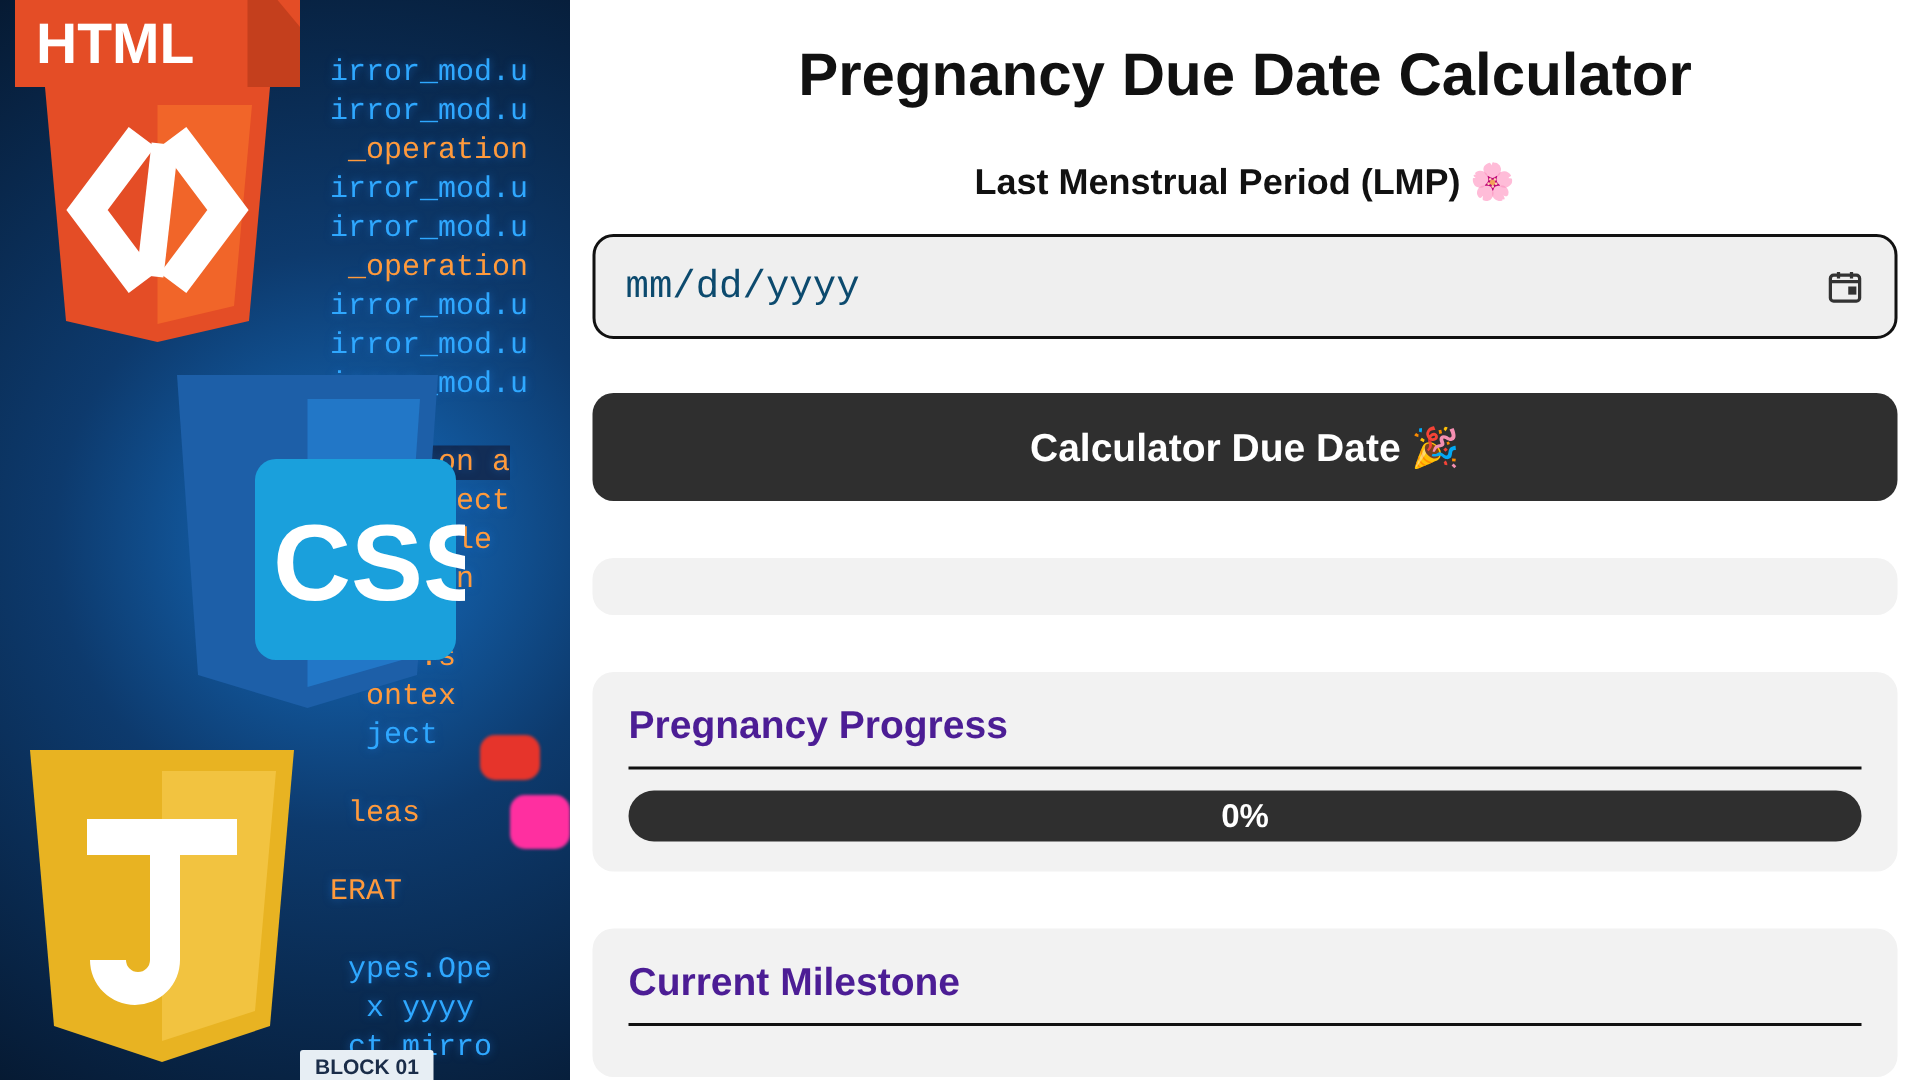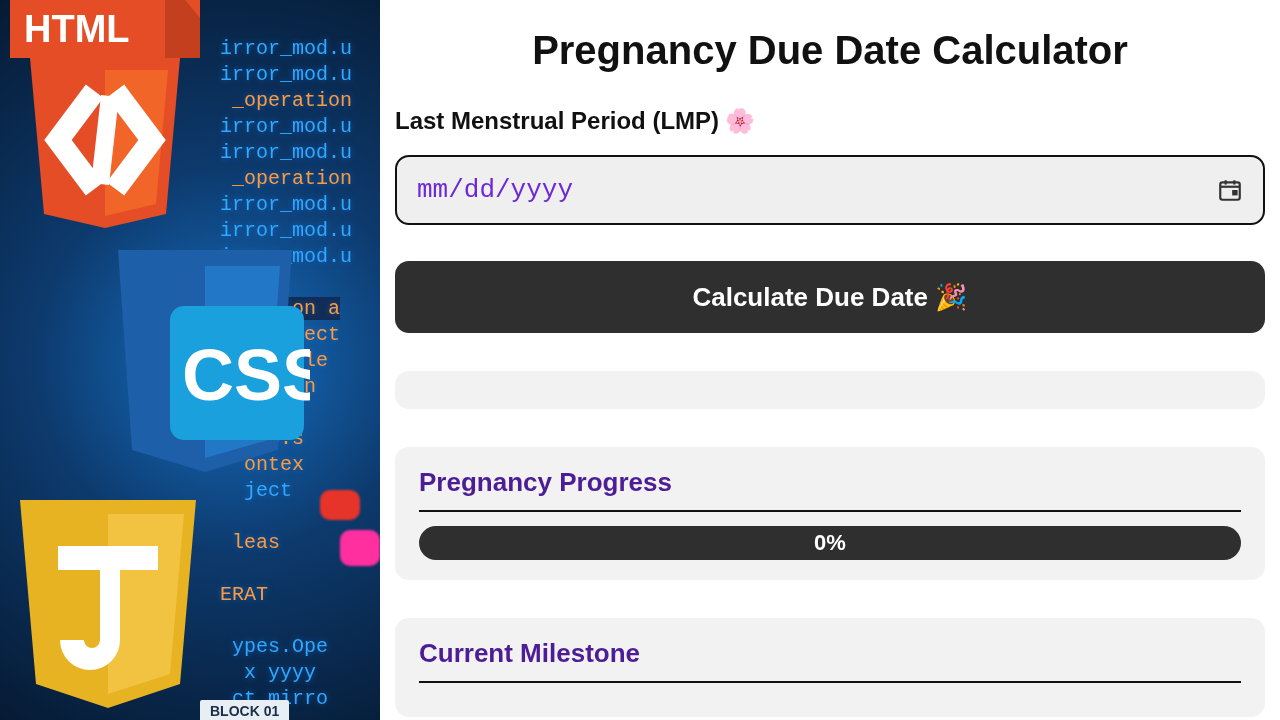--- a/index.html
+++ b/index.html
@@ -46,27 +46,27 @@
   
   .main {
     flex: 1; height: 538px; background: #ffffff;
     display: flex; flex-direction: column; align-items: center;
     padding: 10px 0 0 0;
   }
   .inner { width: 870px; }
 
   h1.title { font-size: 40px; font-weight: 800; text-align: center; margin: 18px 0 34px; color: #111; }
 
-  .field-label { font-size: 24px; font-weight: 700; margin-bottom: 20px; color: #111; }
+  .field-label { font-size: 24px; font-weight: 700; text-align: center; margin-bottom: 20px; color: #111; }
 
   .date-input {
     width: 100%; height: 70px; border: 2px solid #111; border-radius: 14px;
     background: #efefef; padding: 0 20px; display: flex; align-items: center;
     justify-content: space-between;
-    font-family: "Courier New", monospace; font-size: 26px; color: #6d28d9;
+    font-family: "Courier New", monospace; font-size: 26px; color: #0c4a6e;
   }
   .date-input .cal-icon { width: 26px; height: 26px; }
 
   .calc-btn {
     width: 100%; height: 72px; margin-top: 36px;
     background: #2f2f2f; color: #fff; border: none; border-radius: 14px;
     font-size: 26px; font-weight: 800; cursor: pointer;
     display: flex; align-items: center; justify-content: center; gap: 12px;
   }
 
@@ -159,21 +159,21 @@
       <svg class="cal-icon" viewBox="0 0 24 24">
         <rect x="3" y="5" width="18" height="16" rx="2" fill="none" stroke="#333" stroke-width="2"></rect>
         <line x1="3" y1="9" x2="21" y2="9" stroke="#333" stroke-width="2"></line>
         <line x1="8" y1="3" x2="8" y2="7" stroke="#333" stroke-width="2"></line>
         <line x1="16" y1="3" x2="16" y2="7" stroke="#333" stroke-width="2"></line>
         <rect x="14" y="12" width="5" height="5" fill="#333"></rect>
       </svg>
     </div>
 
     <button class="calc-btn">
-      <span>Calculate Due Date 🎉</span>
+      <span>Calculator Due Date 🎉</span>
     </button>
 
     <div class="card empty"></div>
 
     <div class="card">
       <h2>Pregnancy Progress</h2>
       <div class="hr"></div>
       <div class="progress-track">
         <span>0%</span>
       </div>

